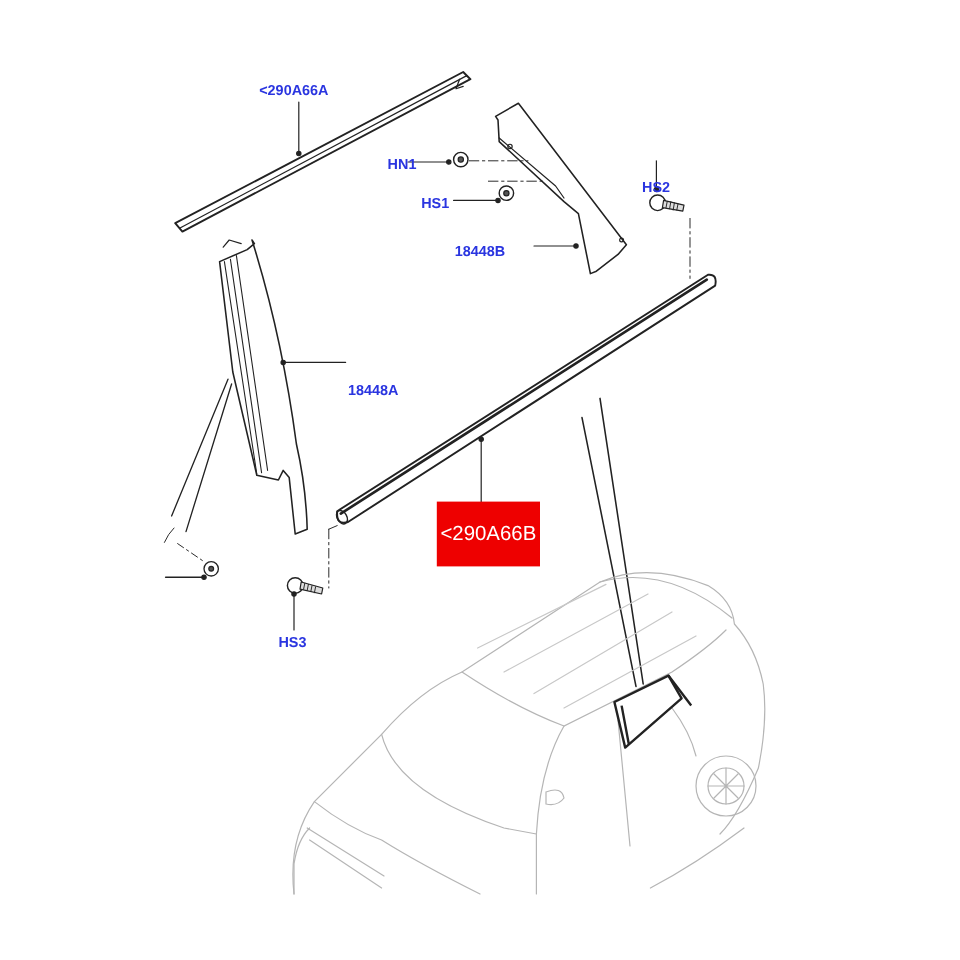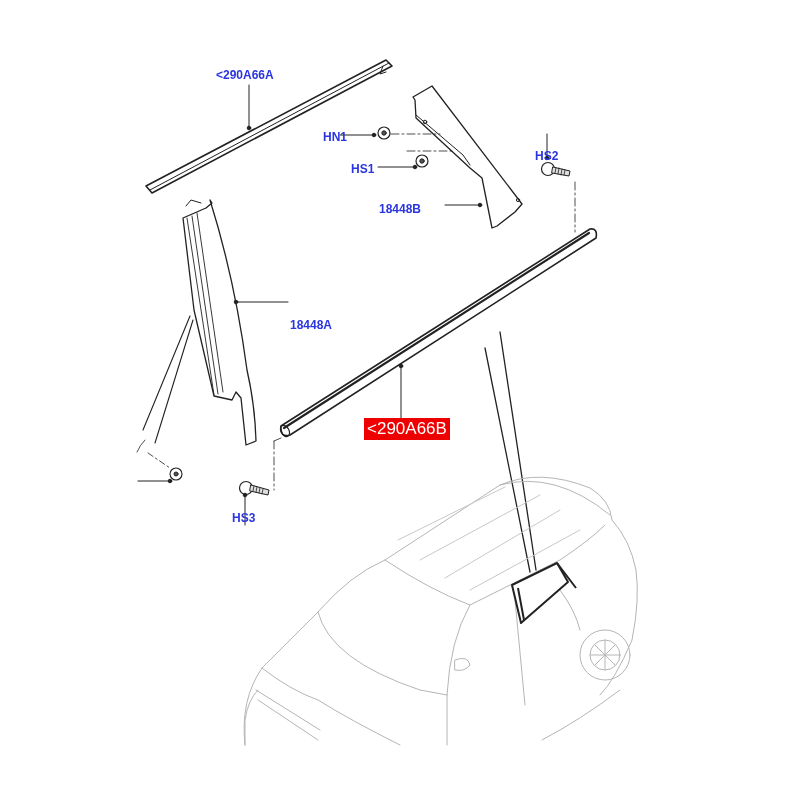--- a/index.html
+++ b/index.html
@@ -1,19 +1,19 @@
 <!DOCTYPE html>
 <html><head>
   <meta charset="utf-8">
   <style>
     html, body { margin: 0; padding: 0; background: #ffffff; }
     body { width: 800px; height: 800px; position: relative; overflow: hidden; font-family: "Liberation Sans", sans-serif; }
     #stage { position: absolute; left: 0; top: 0; width: 800px; height: 668px; }
     .callout { position: absolute; font-family: "Liberation Sans", sans-serif; font-weight: bold; font-size: 12px; color: #2a35e0; white-space: nowrap; line-height: 14px; }
-    .callout.hl { background: #ee0000; color: #ffffff; font-weight: normal; font-size: 17px; line-height: 20px; padding: 1px 3px; }
+    .callout.hl { background: #ee0000; color: #ffffff; font-weight: normal; font-size: 17px; line-height: 20px; padding: 17px 3px; }
   </style>
 </head>
 <body>
 
 <div id="stage">
   <svg width="800" height="800" viewBox="0 0 800 800" xmlns="http://www.w3.org/2000/svg">
     <g fill="none" stroke="#222" stroke-linecap="round" stroke-linejoin="round">
 
       <g>
         <path d="M146,186 L386,60 L392,66 L152,193 Z" stroke-width="1.6" fill="#fff"></path>
@@ -124,14 +124,14 @@
   </svg>
 
   
   <div class="callout" style="left:216px;top:68px;">&lt;290A66A</div>
   <div class="callout" style="left:323px;top:130px;">HN1</div>
   <div class="callout" style="left:351px;top:162px;">HS1</div>
   <div class="callout" style="left:535px;top:119px;margin-top:30px;">HS2</div>
   <div class="callout" style="left:379px;top:202px;">18448B</div>
   <div class="callout" style="left:290px;top:298px;margin-top:20px;">18448A</div>
   <div class="callout hl" style="left:364px;top:418px;">&lt;290A66B</div>
-  <div class="callout" style="left:232px;top:511px;">HS3</div>
+  <div class="callout" style="left:232px;top:528px;">HS3</div>
 </div>
 
 </body></html>

